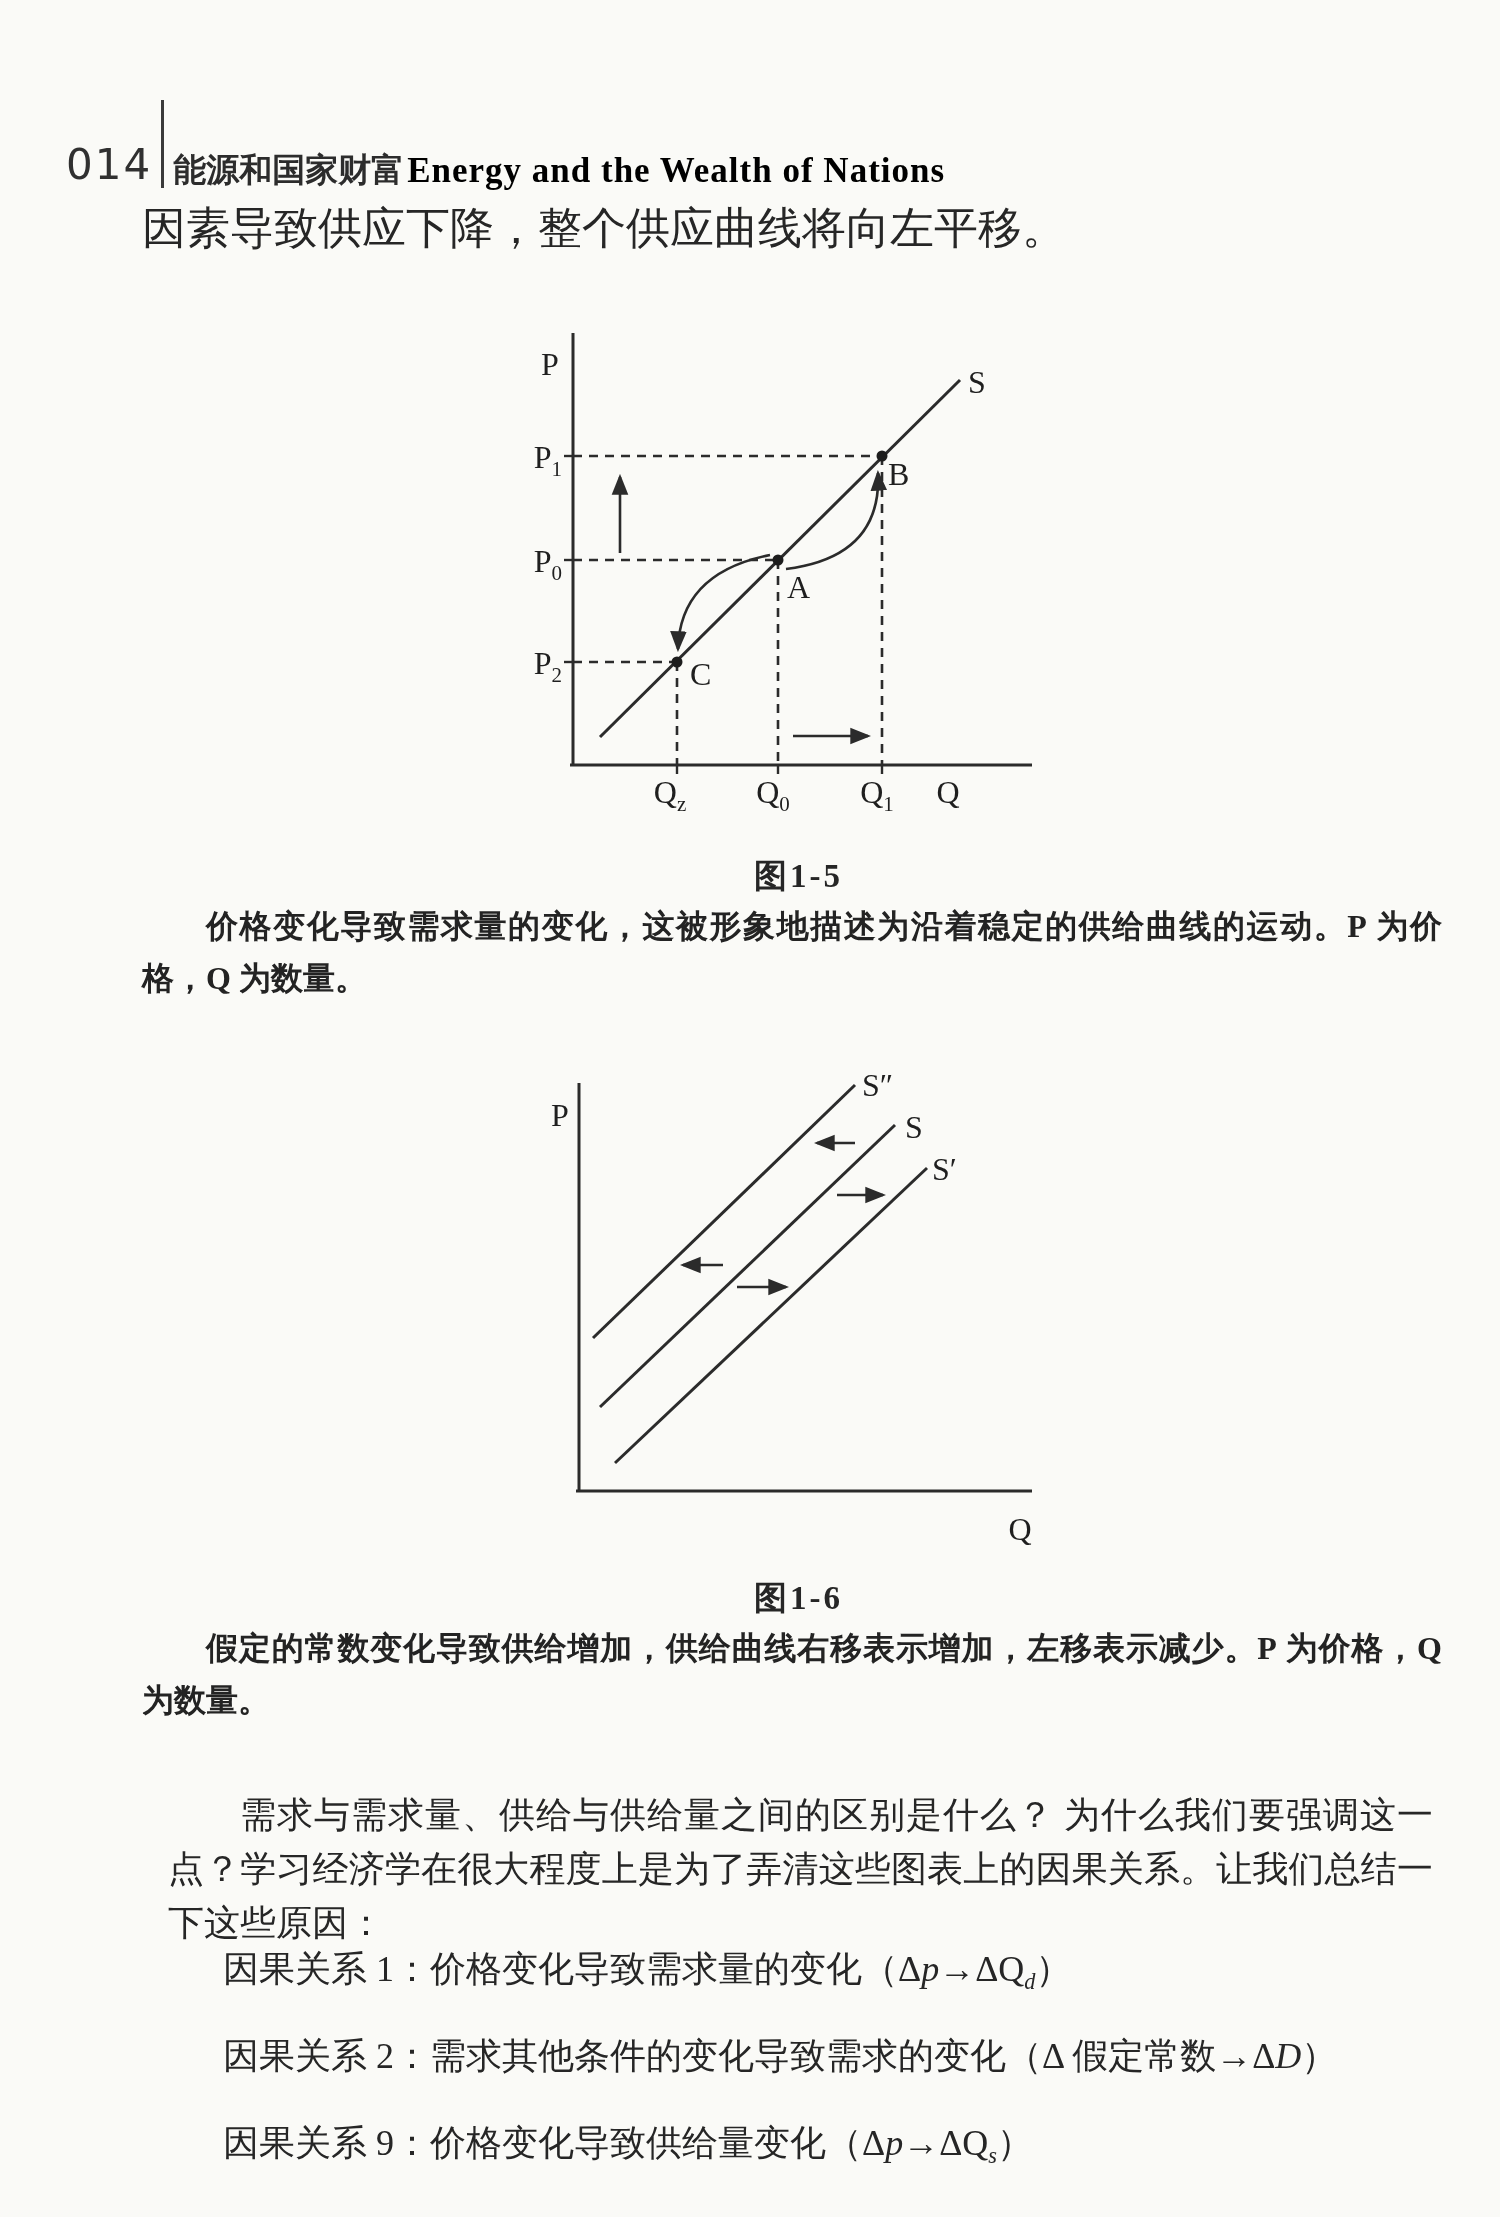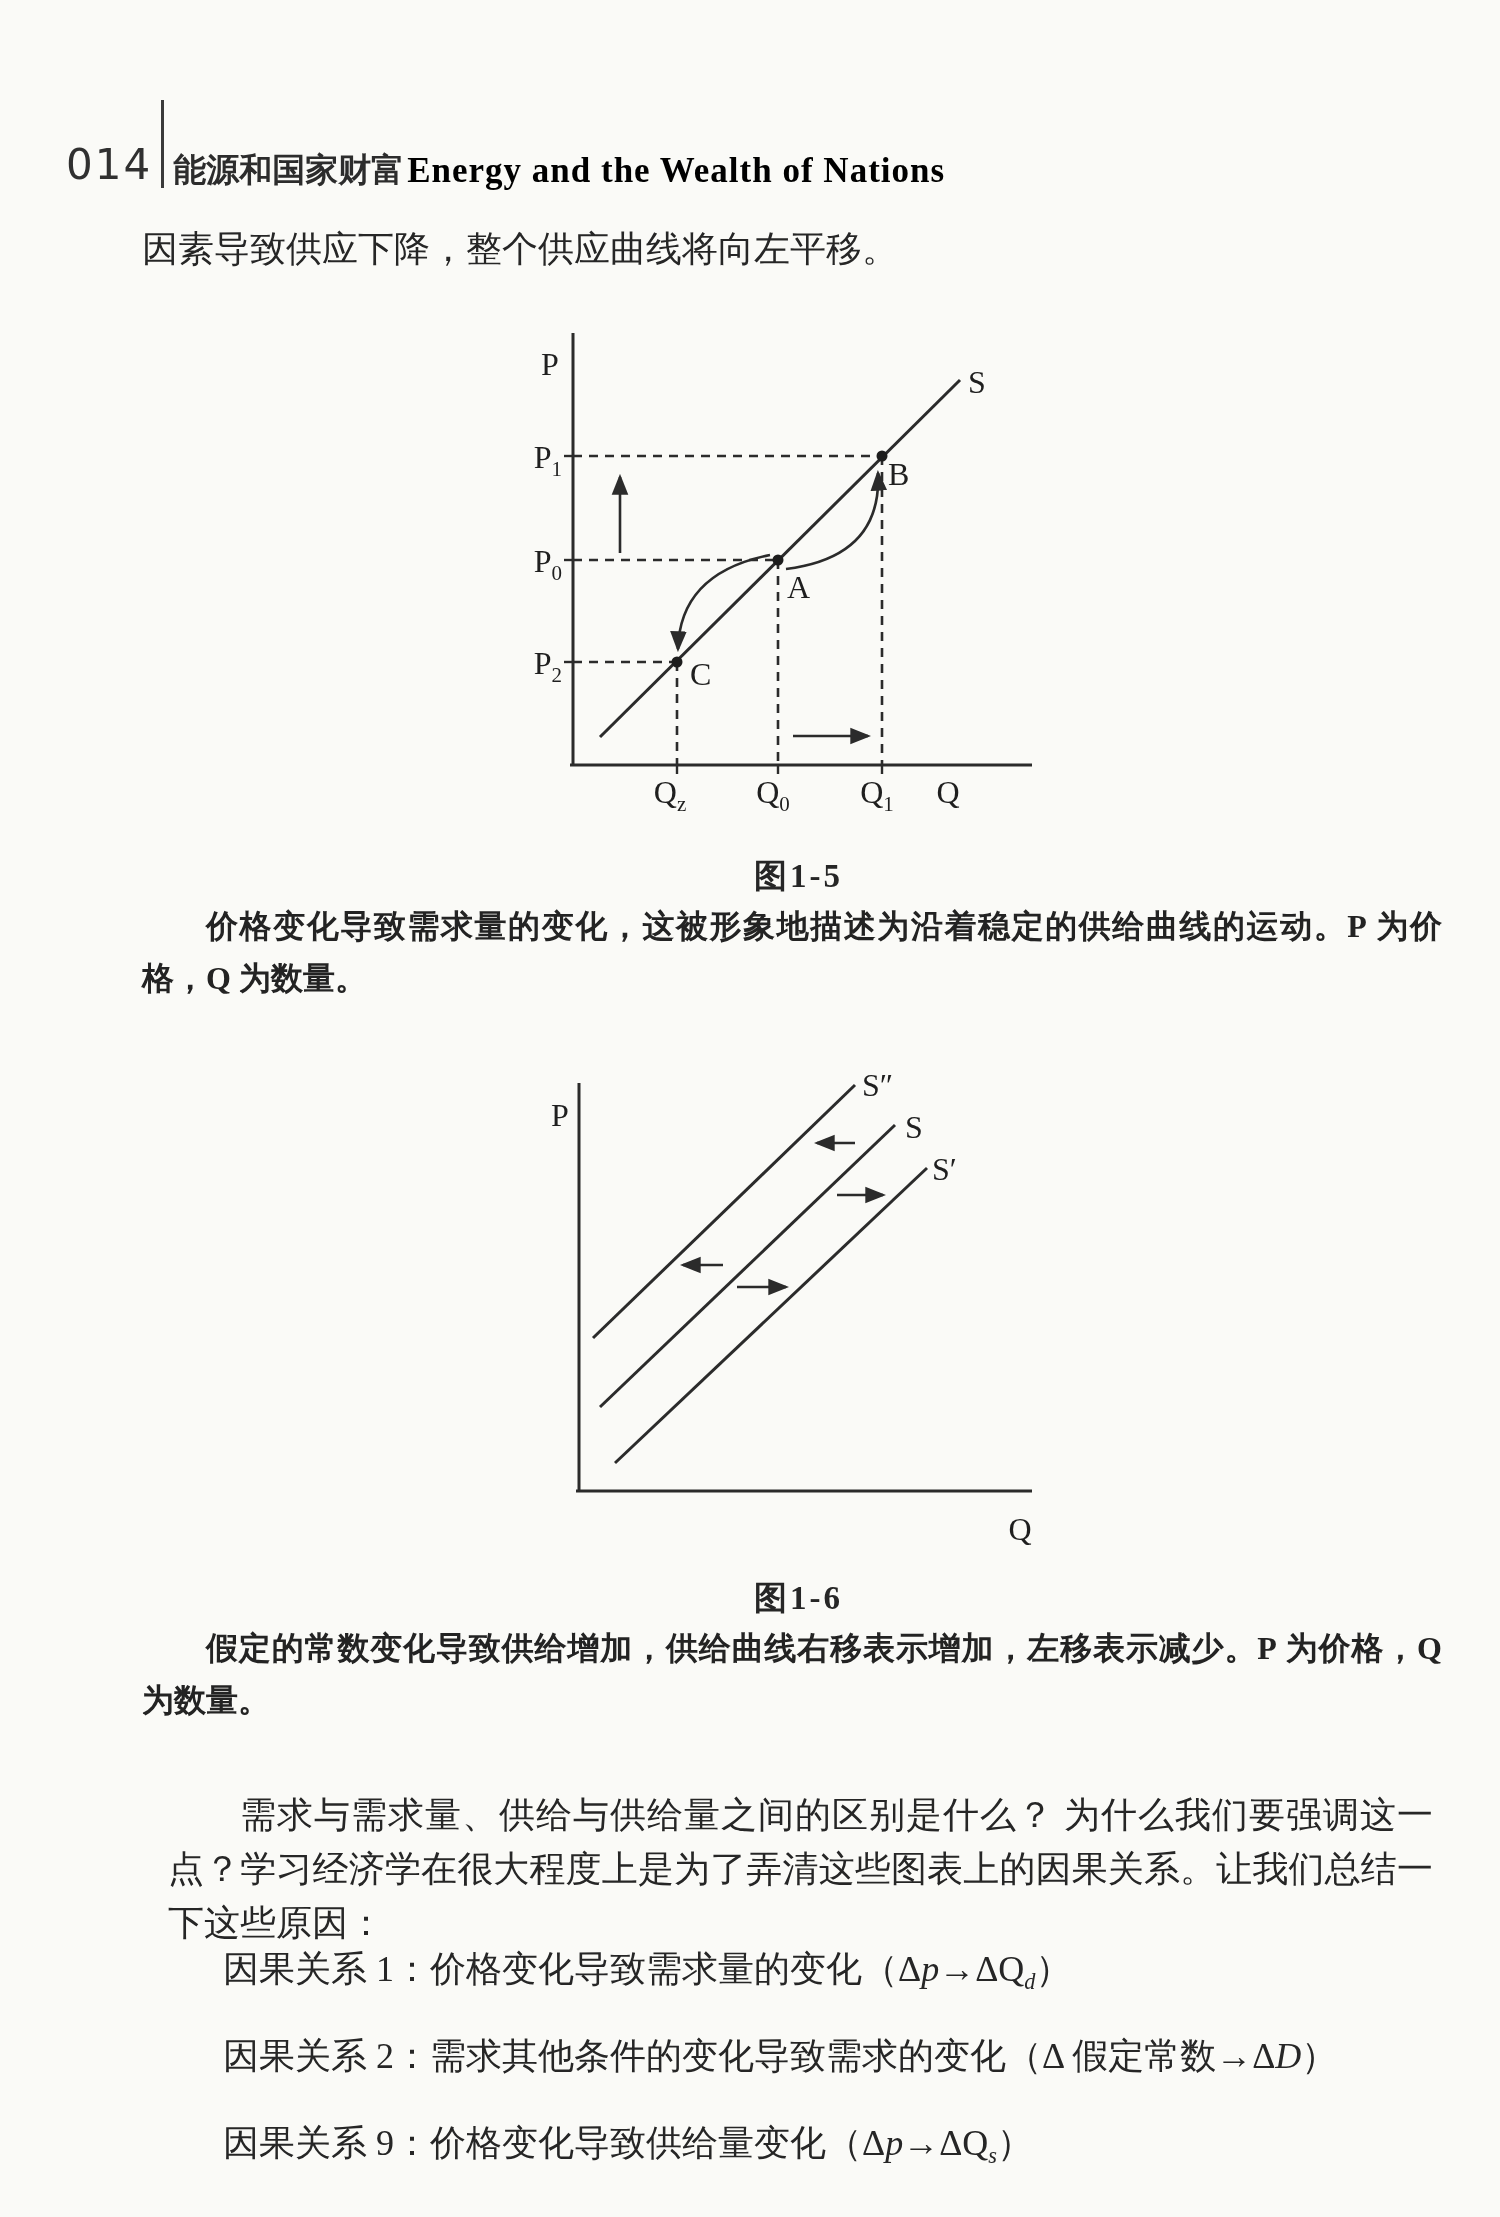--- a/index.html
+++ b/index.html
@@ -9,21 +9,21 @@
   
   .hdr{position:absolute;left:66px;top:100px;display:flex;align-items:flex-end;gap:9px;}
   .pagenum{font-family:"DejaVu Sans",sans-serif;font-size:42px;font-weight:400;color:#303030;
            letter-spacing:2px;line-height:1;padding-bottom:2px;}
   .hrule{width:3px;height:88px;background:#3a3a3a;}
   .titles{display:flex;flex-direction:row;gap:3px;line-height:1;}
   .tzh{font-family:"Liberation Sans",sans-serif;font-size:33px;font-weight:700;color:#2c2c2c;}
   .ten{font-family:"Liberation Serif",serif;font-size:35px;font-weight:700;color:#000000;letter-spacing:1px;}
 
   
-  .intro{position:absolute;left:142px;top:222px;width:1300px;font-size:36px;line-height:54px;margin:0;}
+  .intro{position:absolute;left:142px;top:202px;width:1300px;font-size:44px;line-height:54px;margin:0;}
   .figcap{position:absolute;left:142px;width:1313px;text-align:center;font-size:33px;font-weight:700;
           letter-spacing:3px;margin:0;}
   .cap5{top:854px;} .cap6{top:1576px;text-align:center;}
   .capdesc{position:absolute;left:142px;width:1300px;font-size:32px;line-height:52px;margin:0;
            text-align:justify;text-indent:2em;font-weight:600;color:#232323;}
   .capdesc5{top:900px;} .capdesc6{top:1622px;}
   .cap-latin{font-family:"Liberation Serif",serif;font-weight:700;}
   .para3{position:absolute;left:160px;top:1780px;width:1265px;font-size:36px;line-height:54px;margin:8px;
          text-align:justify;text-indent:2em;}
   .causal{position:absolute;left:223px;top:1940px;display:flex;flex-direction:column;gap:16px;}

